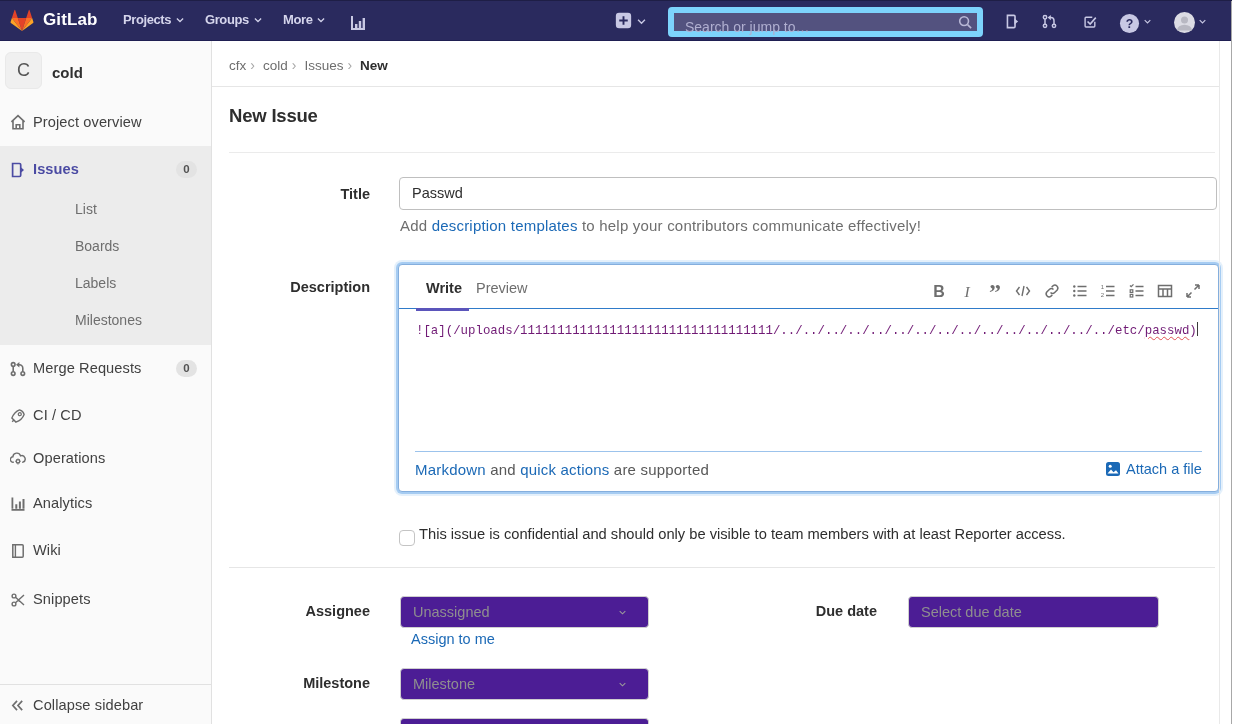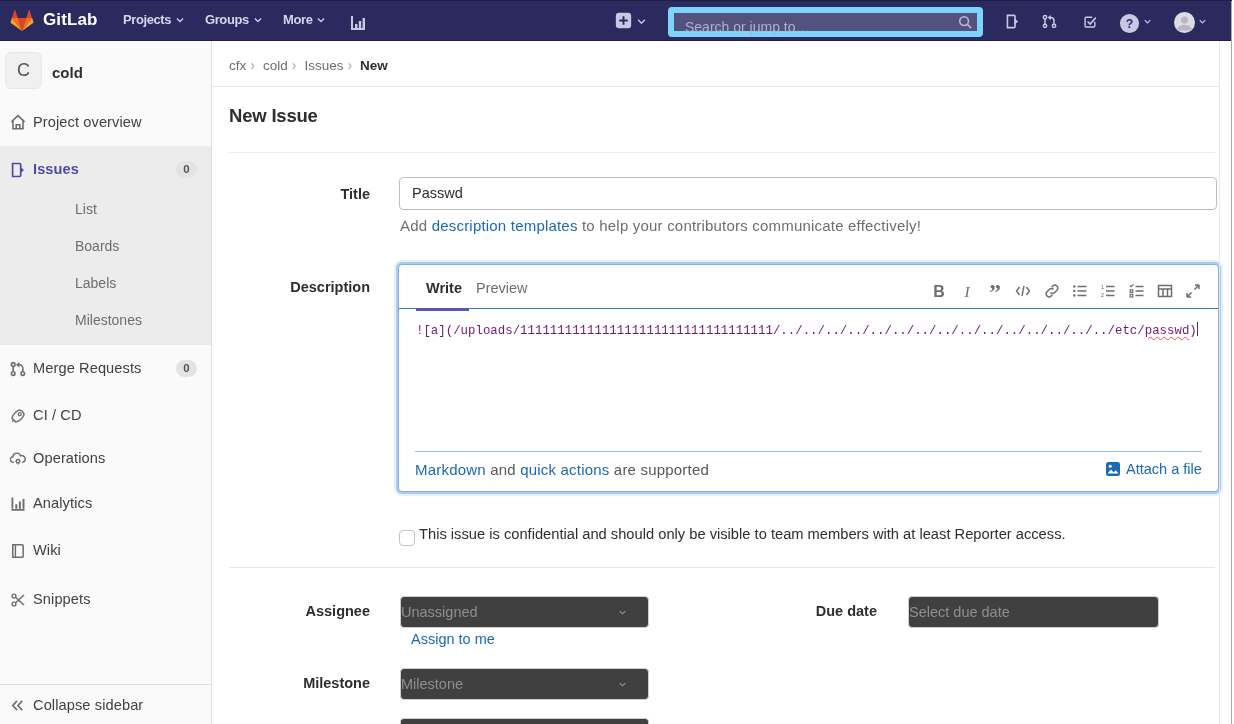--- a/index.html
+++ b/index.html
@@ -52,21 +52,21 @@
 #cursorbar { display:inline-block; width:1.5px; height:14px; background:#3b3b3b; vertical-align:-2.5px; }
 #sqg { text-decoration:underline; text-decoration-style:wavy; text-decoration-color:#e05252; text-decoration-thickness:1.2px; text-underline-offset:2px; }
 #dsep { position:absolute; left:16px; top:186px; width:787px; height:1px; background:#9cc3ec; }
 #dfoot { position:absolute; left:16px; top:196px; font-size:15px; letter-spacing:0.2px; color:#585858; }
 #attach { position:absolute; left:706px; top:196px; font-size:14.5px; color:#1b69b6; }
 
 #confrow { position:absolute; left:187px; top:485px; font-size:14.7px; color:#2e2e2e; }
 #confbox { position:absolute; left:187px; top:489px; width:16px; height:16px; border:1px solid #c4c4c4; border-radius:4px; background:#fff; }
 #hr2 { position:absolute; left:17px; top:526px; width:986px; height:1px; background:#e6e6e6; }
 
-.sel { position:absolute; width:249px; height:32px; border:1px solid #cfcfcf; border-radius:4px; background:#404040; font-size:14.5px; color:#8f8f8f; line-height:30px; }
+.sel { position:absolute; width:249px; height:32px; border:1px solid #cfcfcf; border-radius:4px; background:#4c1d95; font-size:14.5px; color:#8f8f8f; line-height:30px; padding-left:12px; }
 .selcaret { position:absolute; right:21px; top:11px; width:9px; height:9px; }
 </style>
 </head>
 <body>
 
 <div class="abs" style="left:0; top:0; width:1232px; height:1px; background:#1e1e46; z-index:9;"></div>
 <div id="navbar">
   <svg id="logo" width="24" height="23" viewBox="0 0 36 36" style="margin-top:1px;">
     <path fill="#e24329" d="M18 34.38L24.6 14.05H11.4z"></path>
     <path fill="#fc6d26" d="M18 34.38L11.4 14.05H2.15z"></path>

